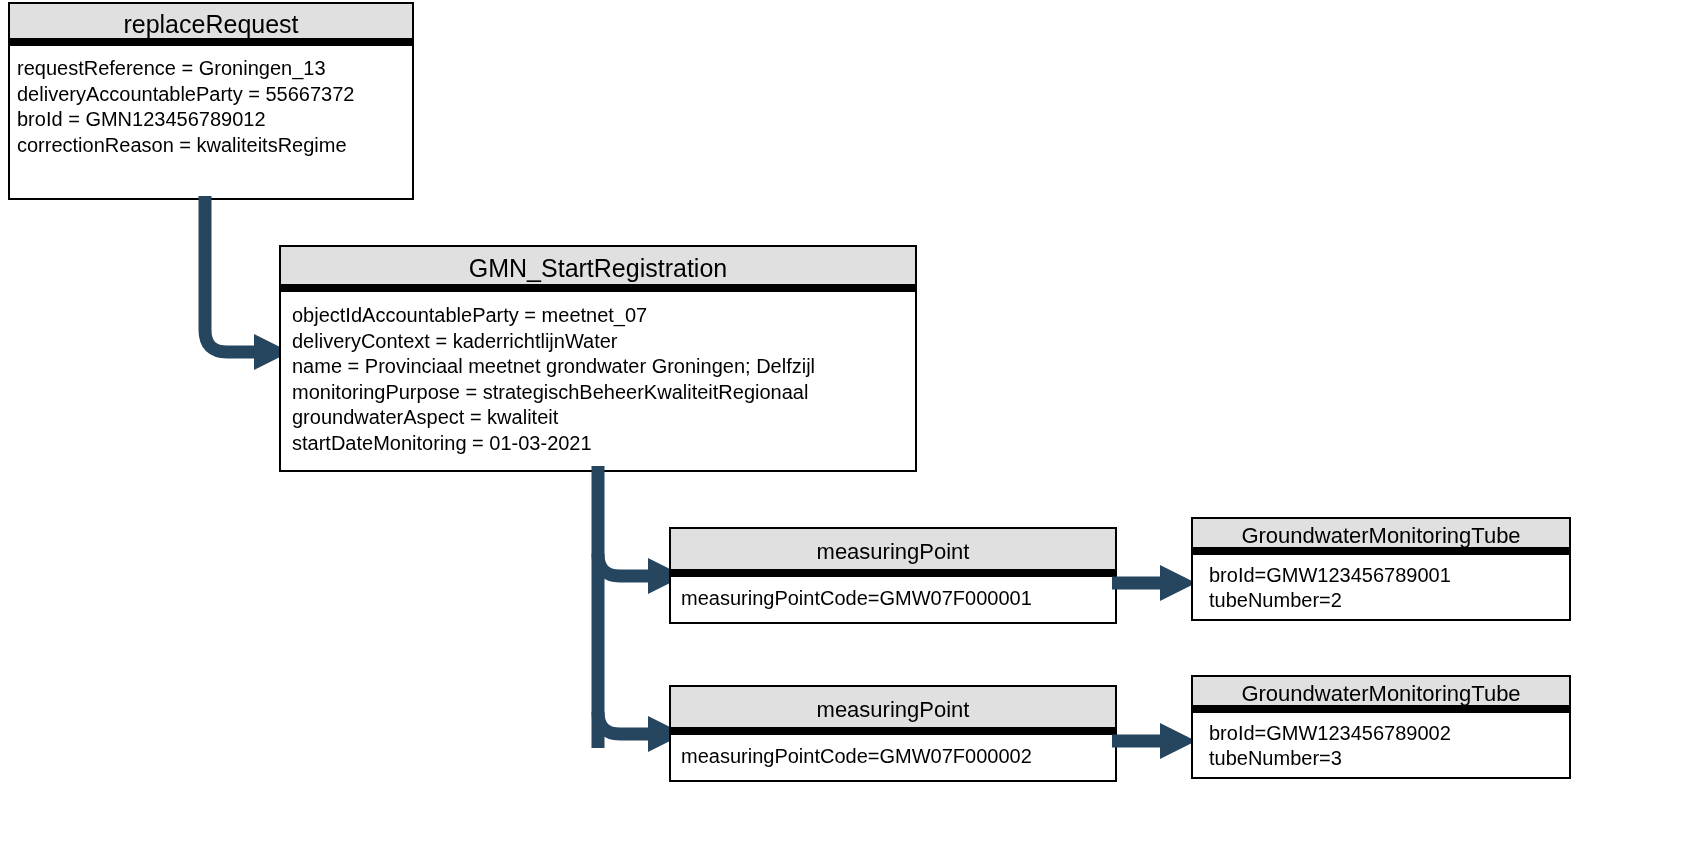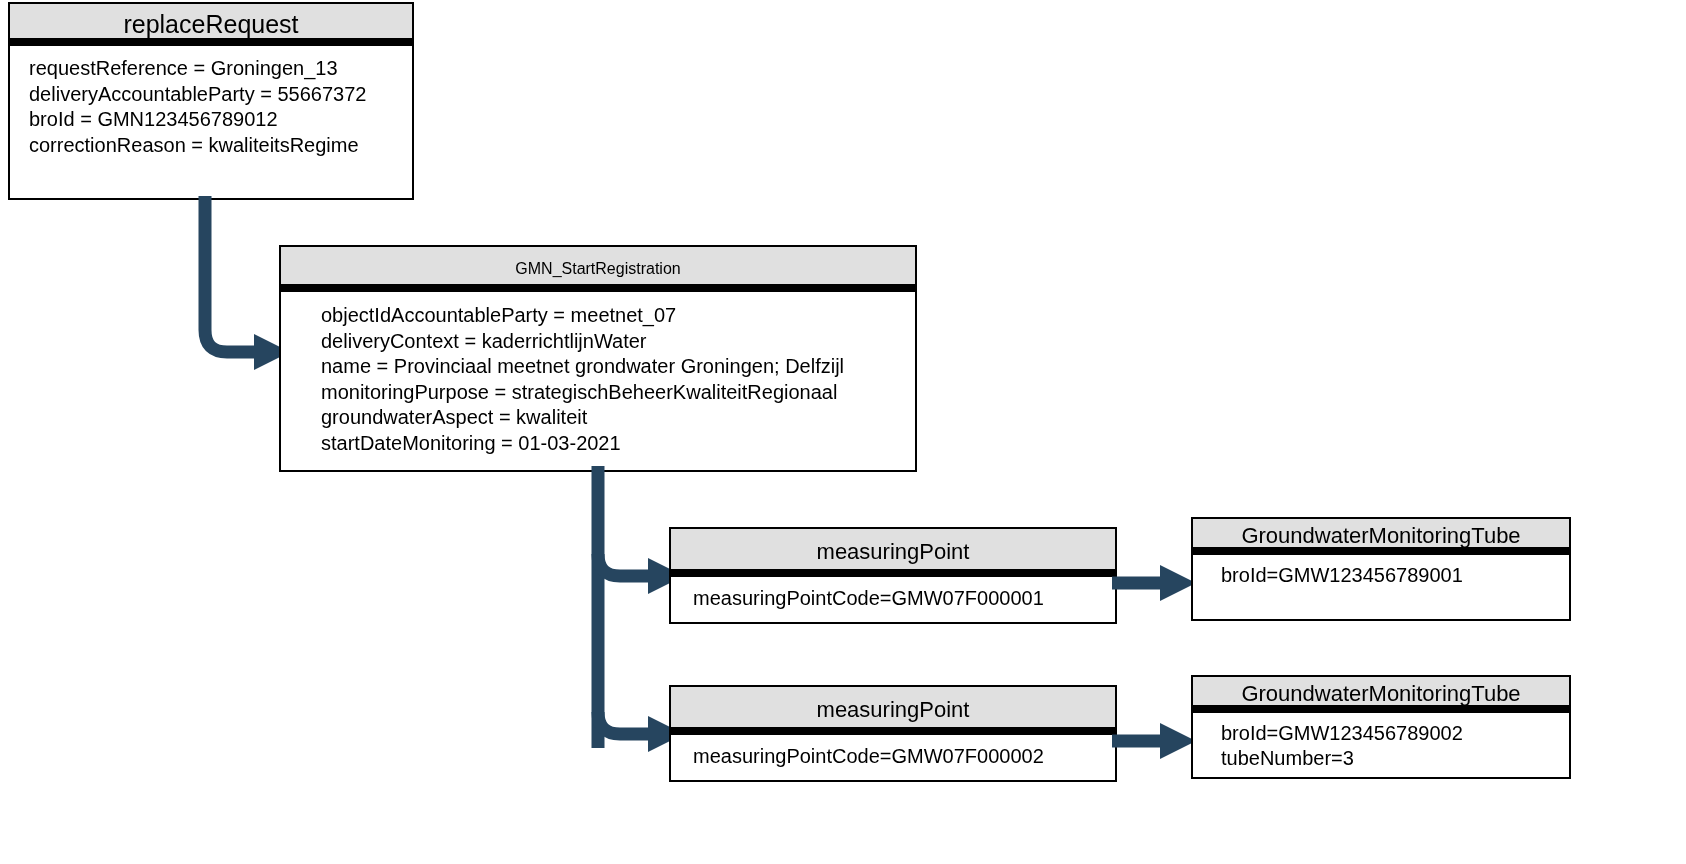--- a/index.html
+++ b/index.html
@@ -34,21 +34,20 @@
     white-space: nowrap;
     overflow: hidden;
   }
   .box > .box-body {
     box-sizing: border-box;
     background: #ffffff;
   }
   .attr {
     white-space: nowrap;
     overflow: hidden;
-    margin-left: 12px;
   }
 
   
   #box-replace-request {
     left: 8px;
     top: 2px;
     width: 406px;
     height: 198px;
   }
   #box-replace-request > .box-title {
@@ -65,24 +64,24 @@
   
   #box-gmn-startregistration {
     left: 279px;
     top: 245px;
     width: 638px;
     height: 227px;
   }
   #box-gmn-startregistration > .box-title {
     height: 45px;
     line-height: 43px;
-    font-size: 16px;
+    font-size: 25px;
   }
   #box-gmn-startregistration > .box-body {
-    padding: 11px 11px 6px 28px;
+    padding: 11px 11px 6px 11px;
     font-size: 20px;
     line-height: 25.5px;
   }
 
   
   .mp-box {
     width: 448px;
     height: 97px;
   }
   .mp-box > .box-title {
@@ -178,20 +177,21 @@
 
   <svg class="connector" id="conn-mp1-to-tube1" width="90" height="46" viewBox="0 0 90 46">
     <path d="M 0 23 L 52 23" fill="none" stroke="#26455f" stroke-width="13" stroke-linecap="butt"></path>
     <polygon points="48,5 84,23 48,41" fill="#26455f"></polygon>
   </svg>
 
   <div class="box gmt-box" id="box-tube-1">
     <div class="box-title">GroundwaterMonitoringTube</div>
     <div class="box-body">
       <div class="attr">broId=GMW123456789001</div>
+      <div class="attr">tubeNumber=2</div>
     </div>
   </div>
 
   <div class="box mp-box" id="box-measuringpoint-2">
     <div class="box-title">measuringPoint</div>
     <div class="box-body">
       <div class="attr">measuringPointCode=GMW07F000002</div>
     </div>
   </div>
 

